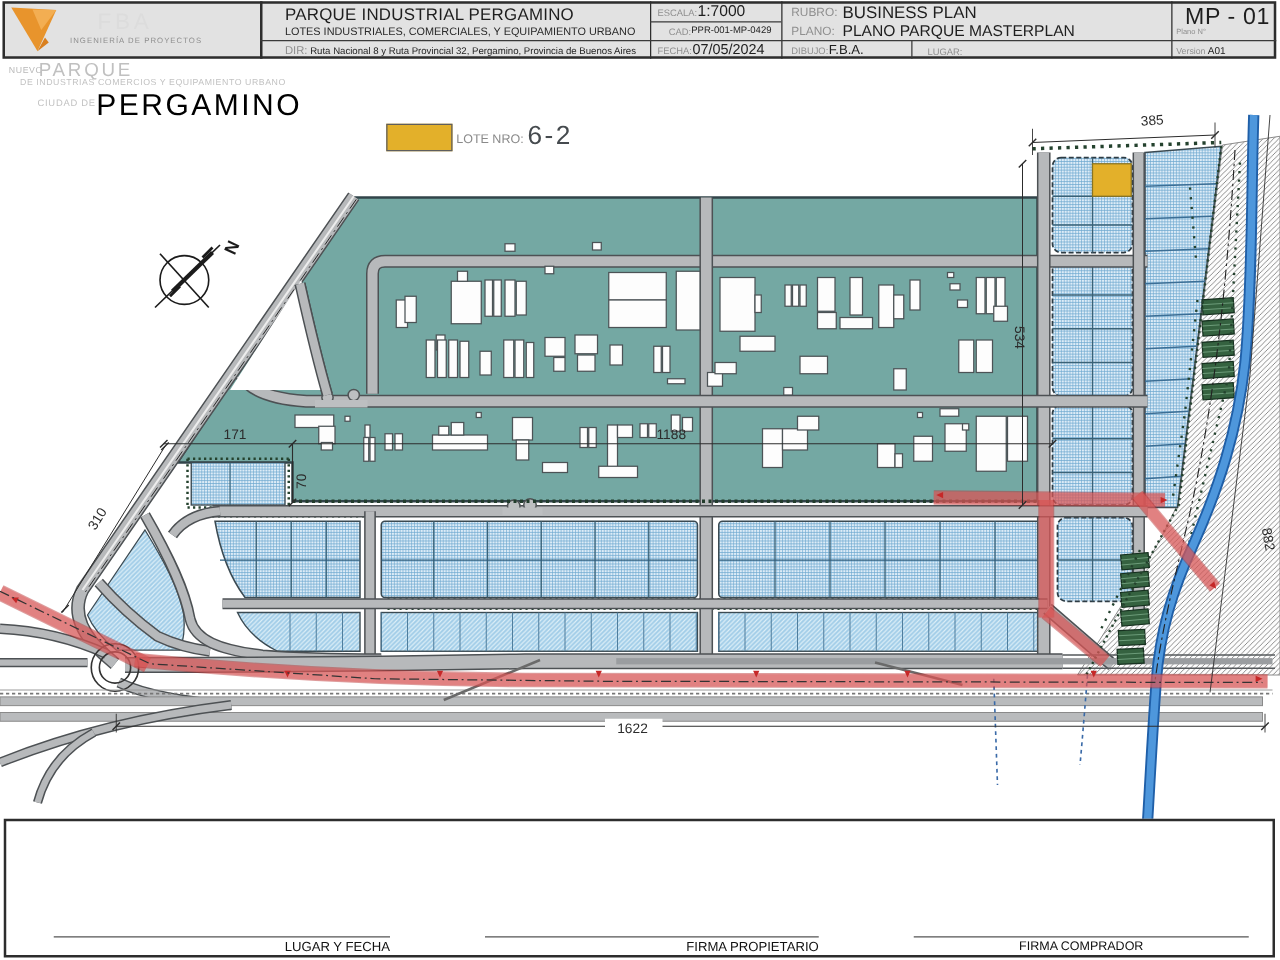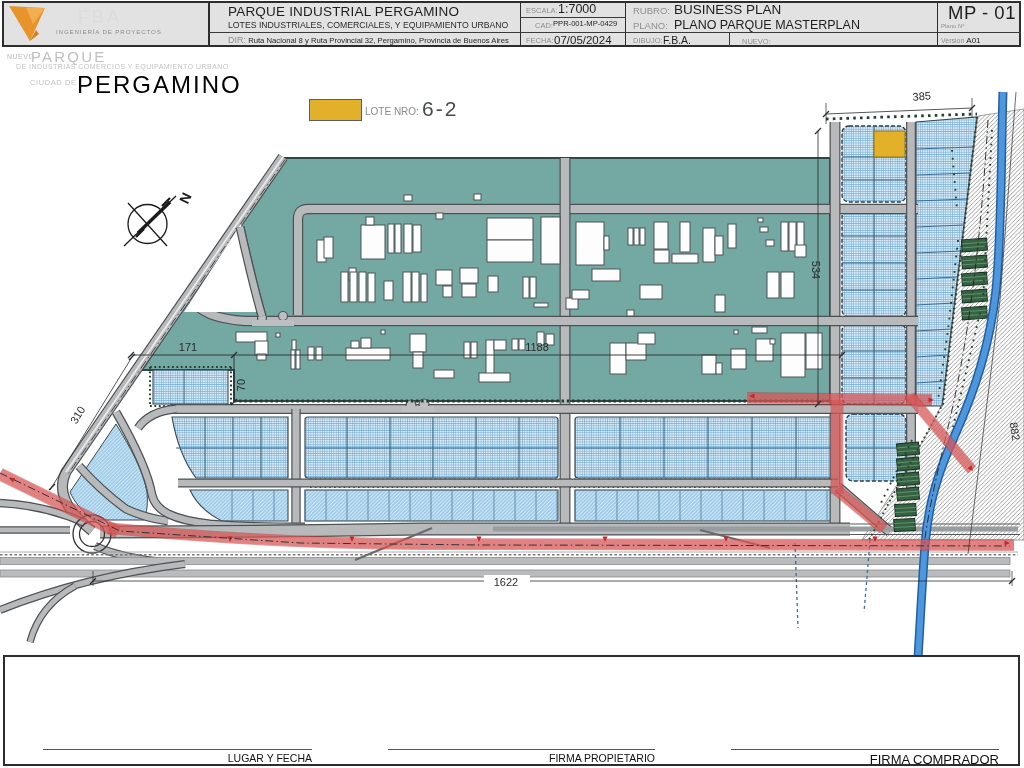--- a/index.html
+++ b/index.html
@@ -409,31 +409,31 @@
 <div class="abs" style="left:535px;top:21px;font-size:7.5px;color:#8f8f8f">CAD:</div>
 <div class="abs" style="left:553px;top:19px;font-size:7.6px;color:#1e1e1e;font-weight:normal">PPR-001-MP-0429</div>
 <div class="abs" style="left:526px;top:36px;font-size:7.5px;color:#8f8f8f">FECHA:</div>
 <div class="abs" style="left:554px;top:33.5px;font-size:11.5px;color:#1e1e1e">07/05/2024</div>
 <div class="abs" style="left:633px;top:5px;font-size:9.5px;color:#8f8f8f">RUBRO:</div>
 <div class="abs" style="left:674px;top:2px;font-size:13.5px;color:#1e1e1e">BUSINESS PLAN</div>
 <div class="abs" style="left:633px;top:20px;font-size:9.5px;color:#8f8f8f">PLANO:</div>
 <div class="abs" style="left:674px;top:17.5px;font-size:12.5px;color:#1e1e1e">PLANO PARQUE MASTERPLAN</div>
 <div class="abs" style="left:633px;top:36px;font-size:7.5px;color:#8f8f8f">DIBUJO:</div>
 <div class="abs" style="left:663px;top:33.5px;font-size:10.5px;color:#1e1e1e">F.B.A.</div>
-<div class="abs" style="left:742px;top:36.5px;font-size:7.5px;color:#8f8f8f">NUEVO:</div>
+<div class="abs" style="left:742px;top:36.5px;font-size:7.5px;color:#8f8f8f">LUGAR:</div>
 <div class="abs" style="left:948px;top:2px;font-size:18.5px;color:#1e1e1e;letter-spacing:0.5px">MP - 01</div>
 <div class="abs" style="left:941px;top:23px;font-size:6px;color:#8f8f8f">Plano N°</div>
 <div class="abs" style="left:941px;top:36px;font-size:7px;color:#8f8f8f">Version <span style="color:#1e1e1e;font-weight:normal;font-size:8px">A01</span></div>
 <div class="abs" style="left:7px;top:53px;font-size:7px;color:#b9b9b9;letter-spacing:0.5px">NUEVO</div>
 <div class="abs" style="left:31px;top:48px;font-size:15px;color:#c0c0c0;letter-spacing:2.2px">PARQUE</div>
 <div class="abs" style="left:16px;top:63px;font-size:7px;color:#c2c2c2;letter-spacing:0.45px">DE INDUSTRIAS COMERCIOS Y EQUIPAMIENTO URBANO</div>
 <div class="abs" style="left:30px;top:78px;font-size:7.5px;color:#c2c2c2;letter-spacing:0.6px">CIUDAD DE</div>
 <div class="abs" style="left:77px;top:71px;font-size:24px;color:#000000;letter-spacing:2px">PERGAMINO</div>
 <div class="abs" style="left:309px;top:99px;width:53px;height:22px;background:#e3b02a;border:1.6px solid #5e5e5e;box-sizing:border-box"></div>
 <div class="abs" style="left:365px;top:106px;font-size:10px;color:#8a8a8a">LOTE NRO:</div>
 <div class="abs" style="left:422px;top:97px;font-size:21px;color:#454a4e;letter-spacing:2px">6-2</div>
 <div class="abs" style="left:3px;top:655px;width:1017px;height:111px;background:#fff;border:2px solid #2d2d2d;box-sizing:border-box"></div>
 <div class="abs" style="left:43px;top:749px;width:269px;border-top:1.2px solid #555"></div>
 <div class="abs" style="left:388px;top:749px;width:267px;border-top:1.2px solid #555"></div>
 <div class="abs" style="left:731px;top:749px;width:268px;border-top:1.2px solid #555"></div>
 <div class="abs" style="left:43px;top:752px;width:269px;text-align:right;font-size:10.5px;color:#111">LUGAR Y FECHA</div>
 <div class="abs" style="left:388px;top:752px;width:267px;text-align:right;font-size:10.5px;color:#111">FIRMA PROPIETARIO</div>
-<div class="abs" style="left:731px;top:752px;width:268px;text-align:right;font-size:13px;color:#111">FIRMA COMPRADOR</div>
+<div class="abs" style="left:731px;top:752px;width:268px;text-align:center;font-size:10px;color:#111">FIRMA COMPRADOR</div>
 
 </body></html>

